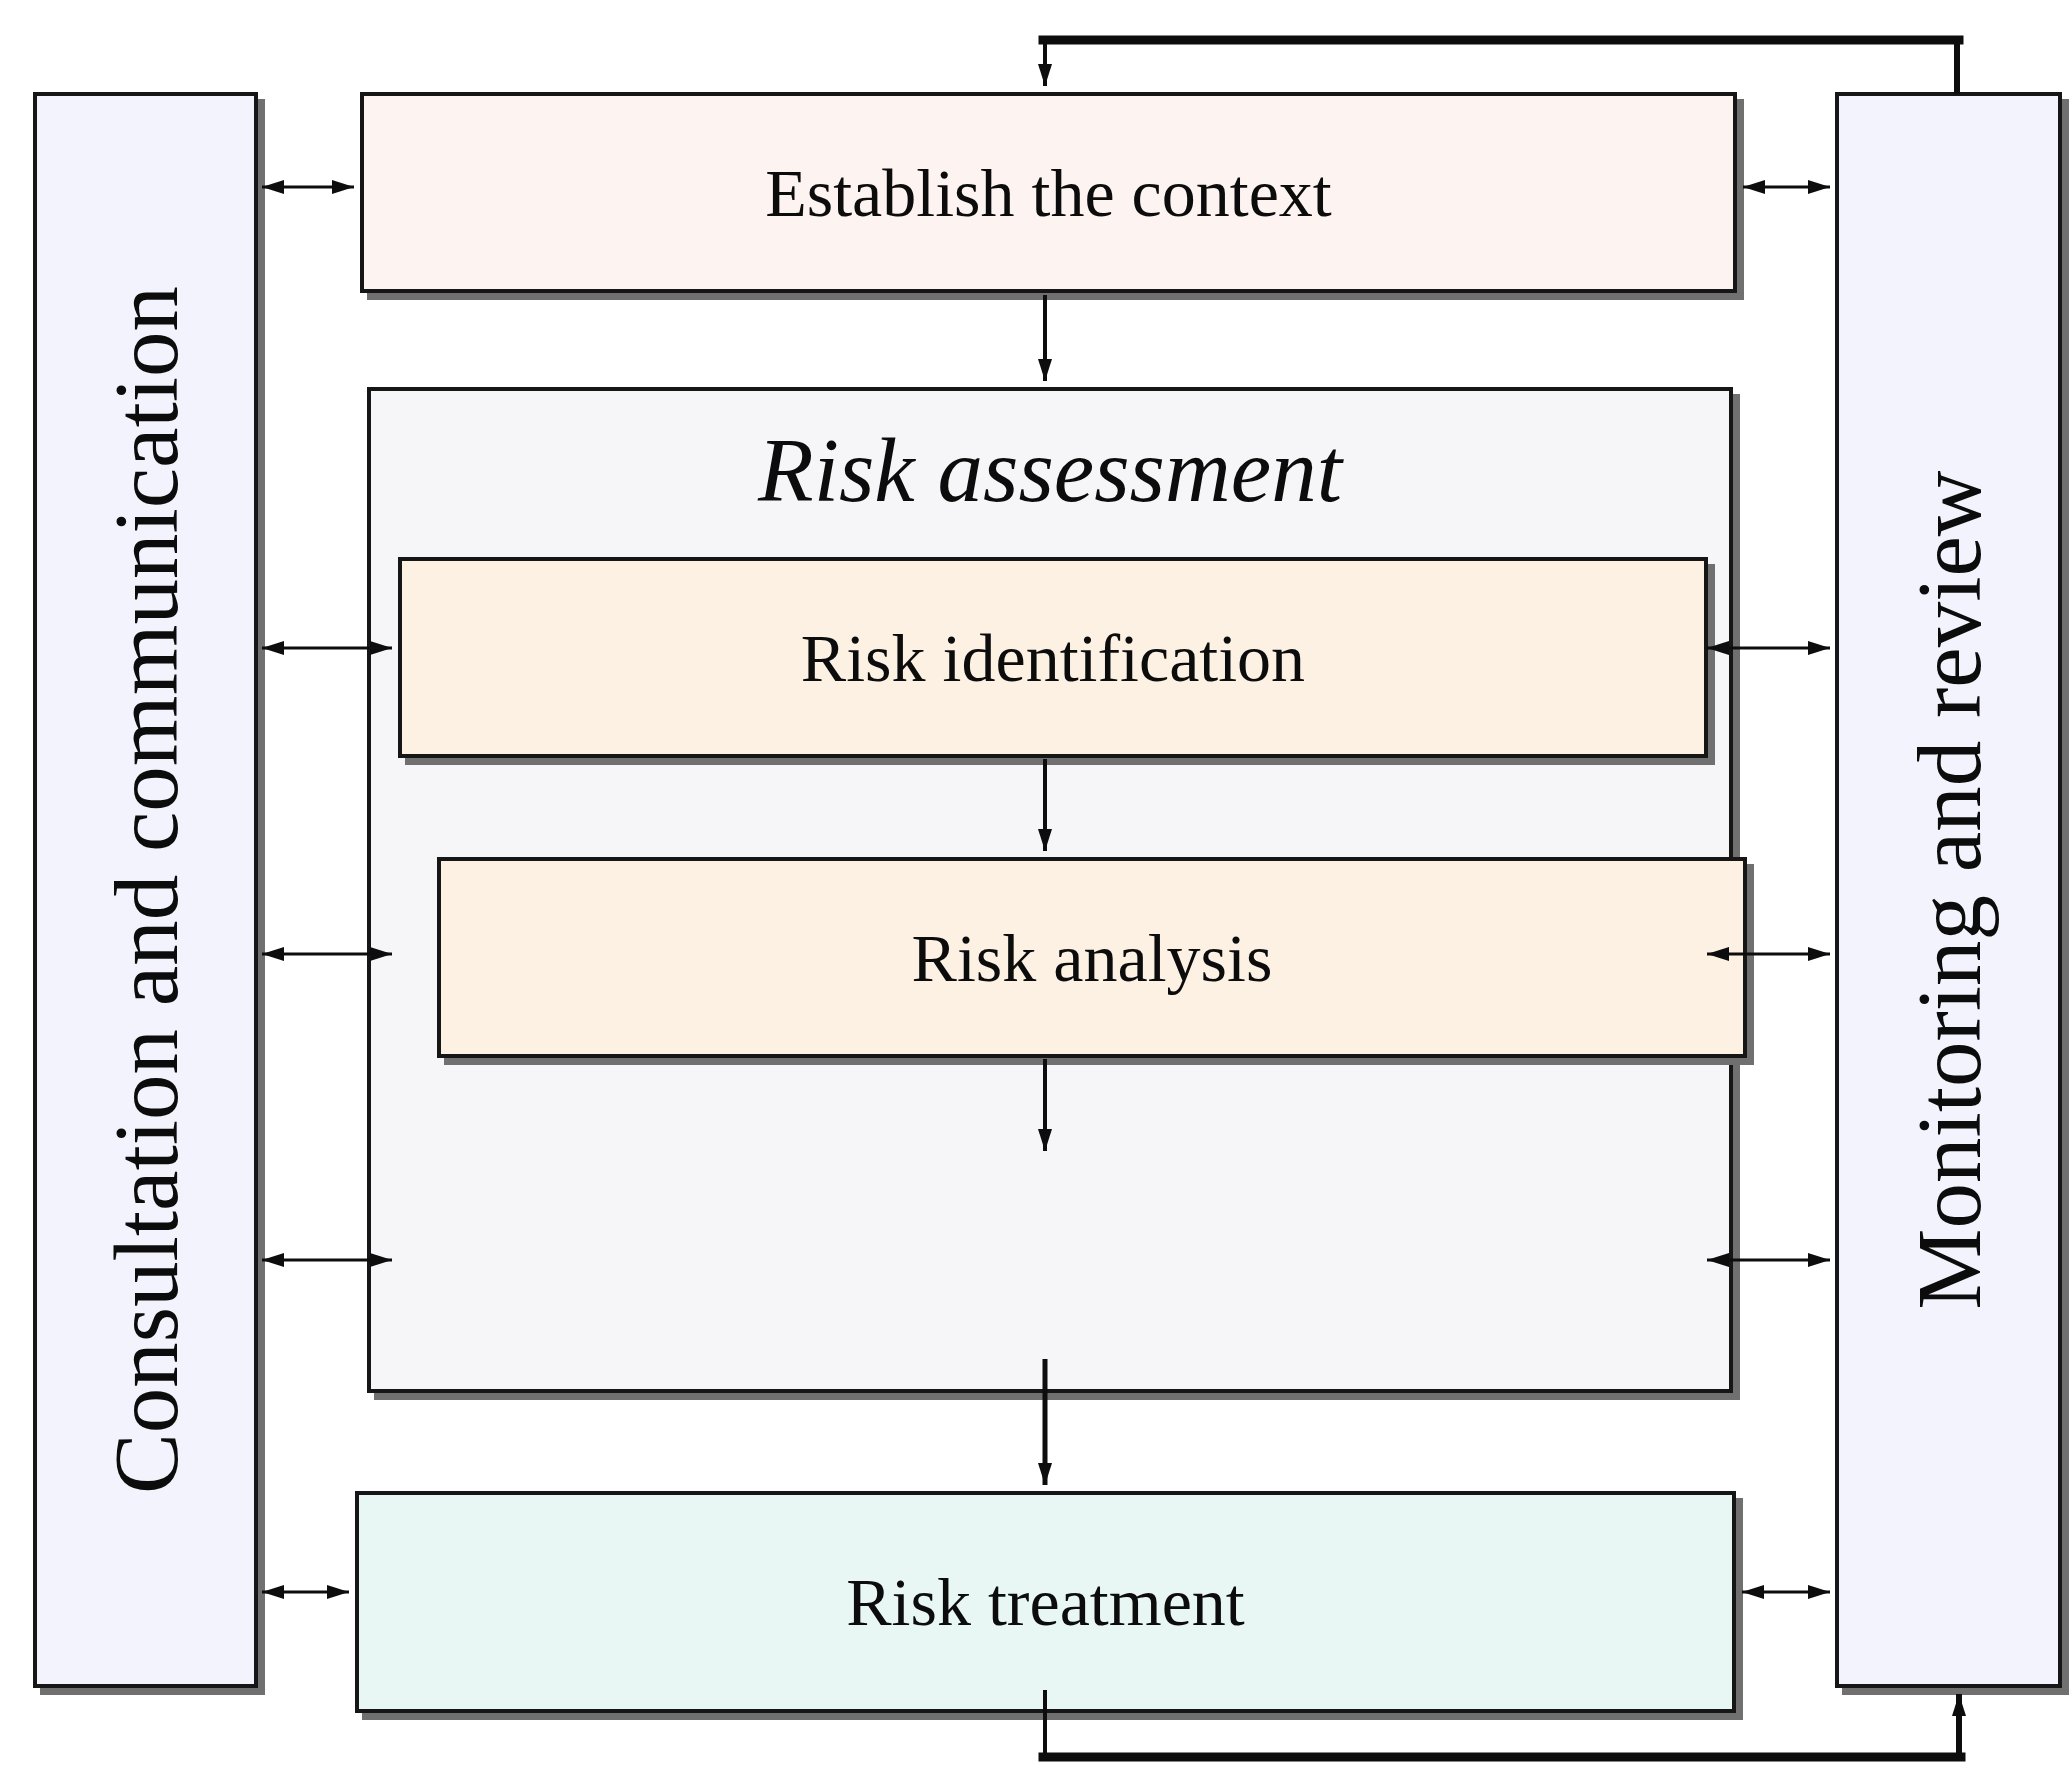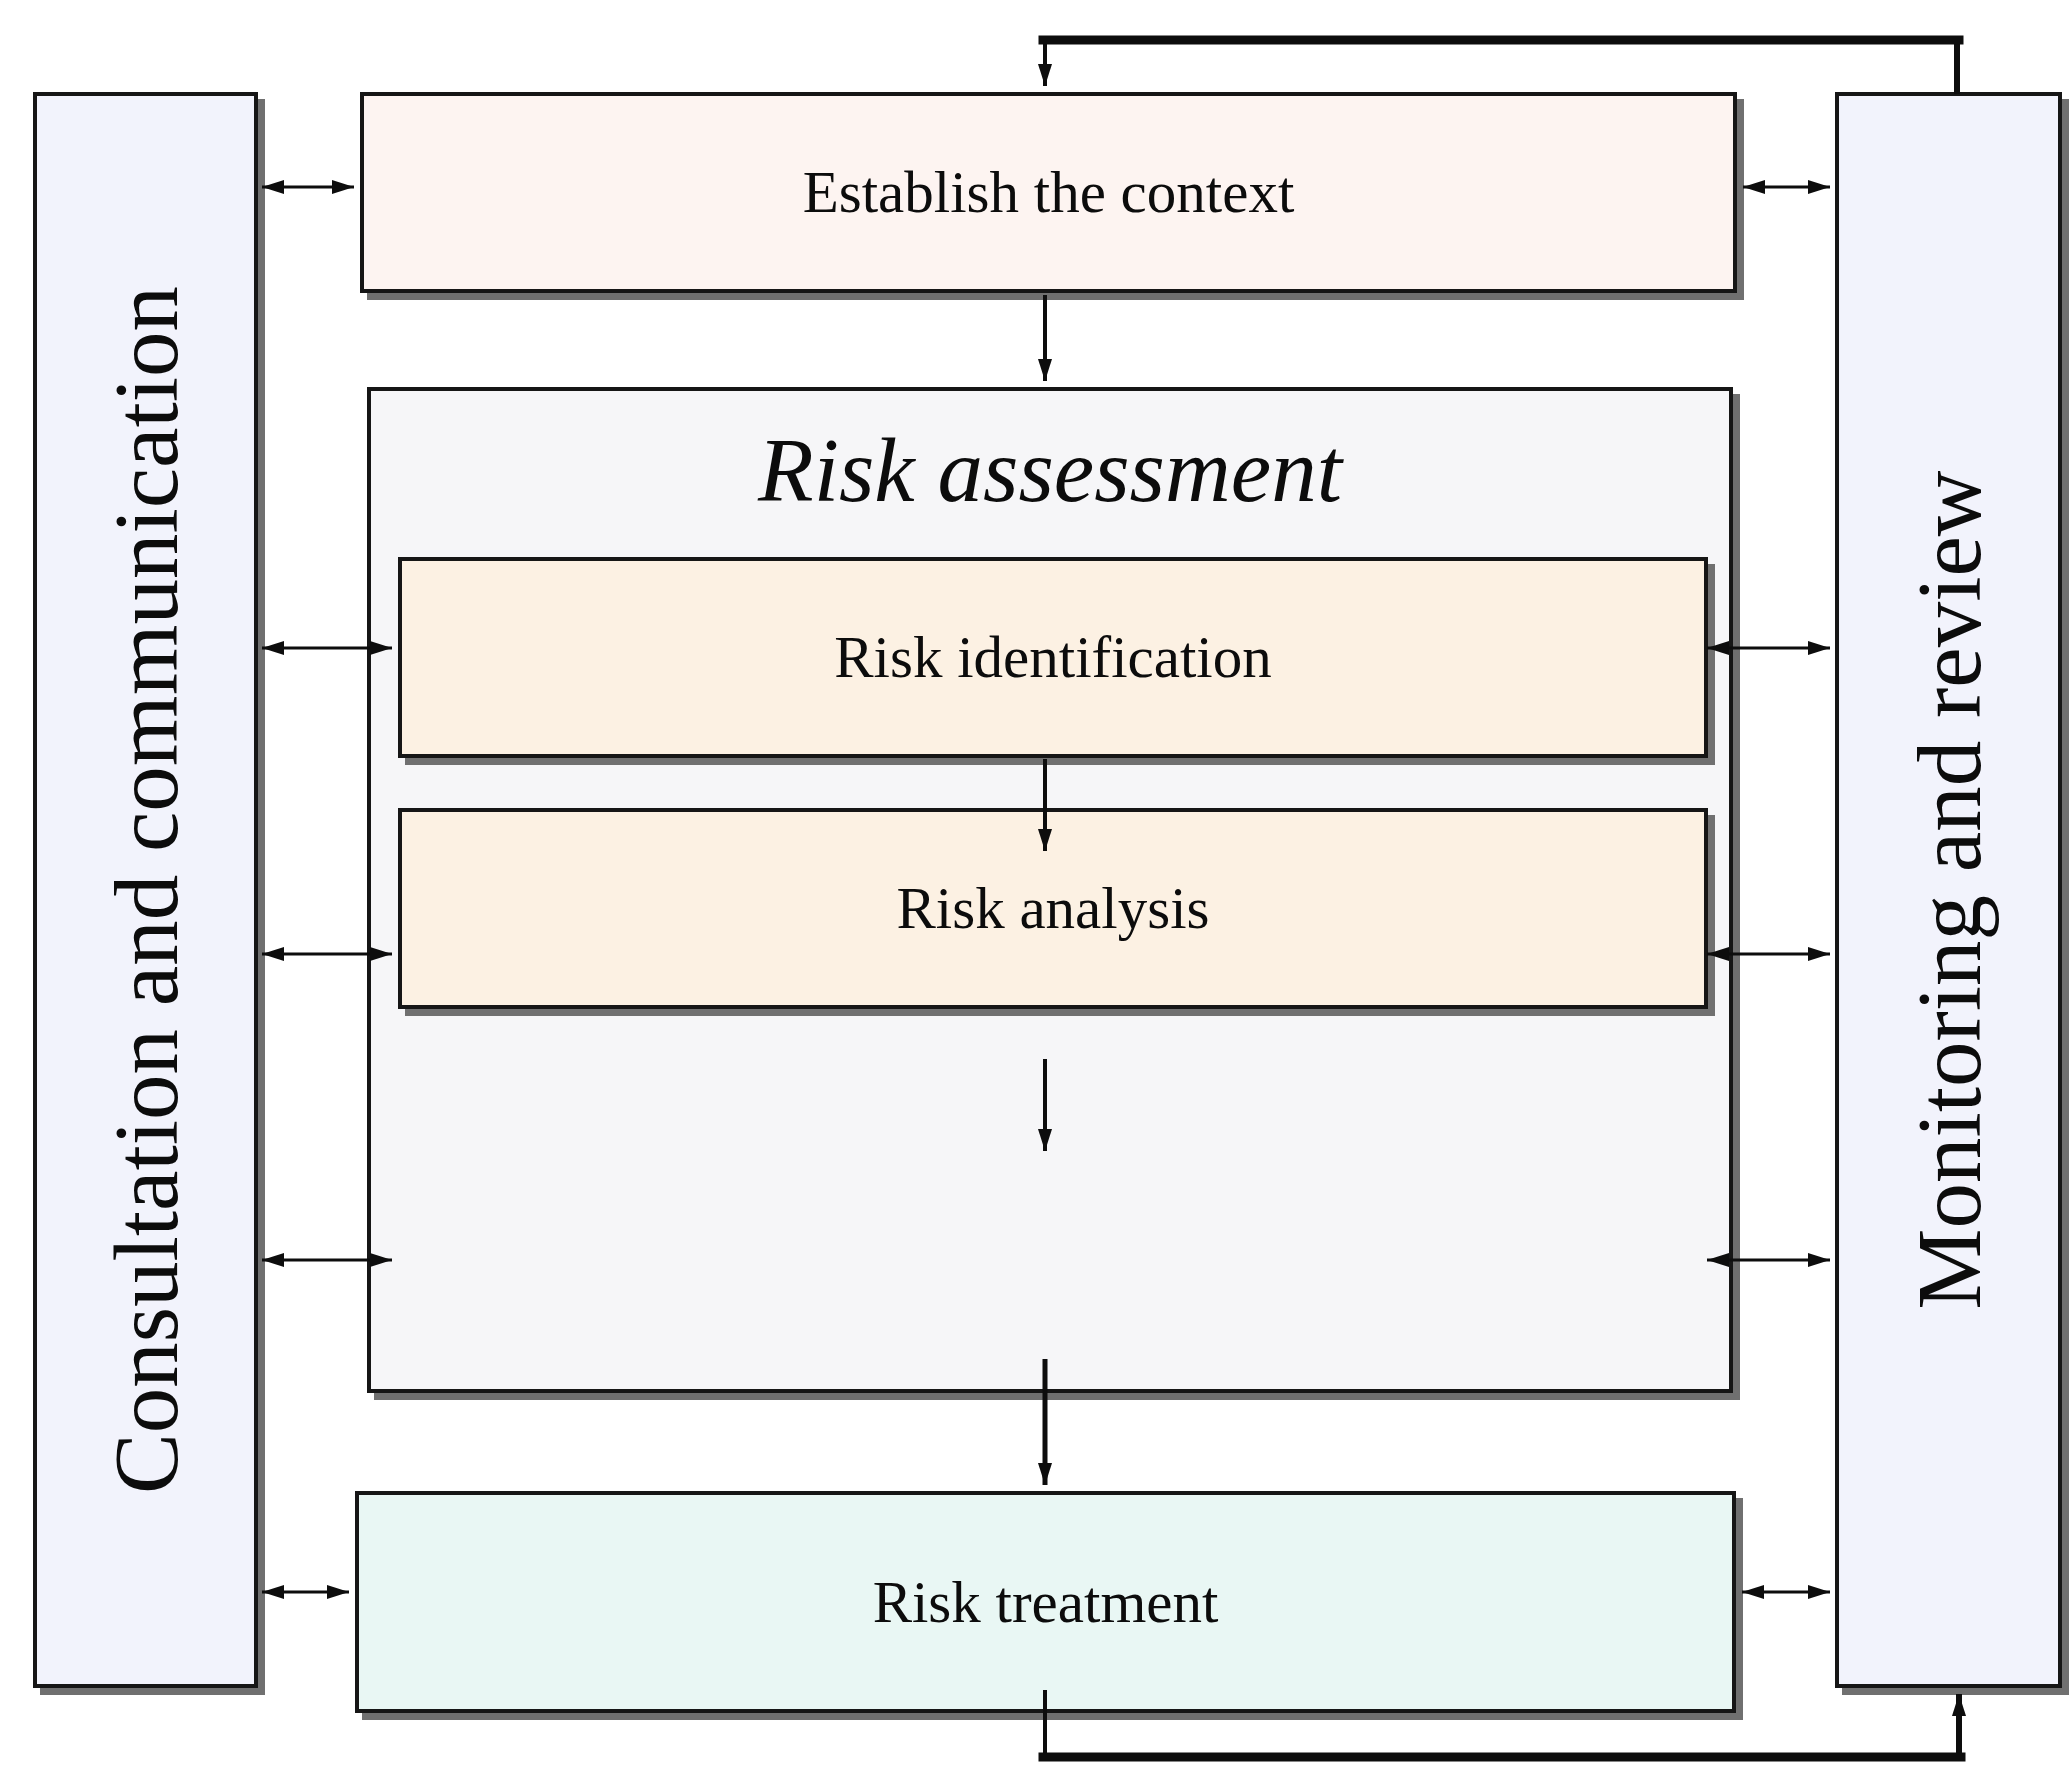--- a/index.html
+++ b/index.html
@@ -28,24 +28,24 @@
     font-size:91px;line-height:1;
   }
   .box-establish{left:360px;top:92px;width:1377px;height:201px;background:var(--establish-fill,#fdf4f1);}
   .group-assessment{left:367px;top:387px;width:1366px;height:1006px;background:var(--assessment-fill,#f6f6f8);}
   .group-title{
     position:absolute;left:367px;top:425px;width:1366px;
     text-align:center;font-size:91px;line-height:1;font-style:italic;
   }
   .box-step{left:398px;width:1310px;height:201px;background:var(--step-fill,#fcf1e3);}
   .box-step.s0{top:557px;}
-  .box-step.s1{top:808px;}
+  .box-step.s1{top:857px;margin-left:39px;}
   .box-step.s2{top:1157px;}
   .box-treatment{left:355px;top:1491px;width:1381px;height:222px;background:var(--treatment-fill,#e9f7f4);}
-  .node-label{font-size:59px;line-height:1;white-space:nowrap;}
+  .node-label{font-size:68px;line-height:1;white-space:nowrap;}
   .wires{
     position:absolute;left:0;top:0;width:2070px;height:1781px;
     pointer-events:none;
   }
   .wires line{stroke:var(--line,#0d0d0d);}
 </style>
 </head>
 <body>
 
 <div class="canvas">

